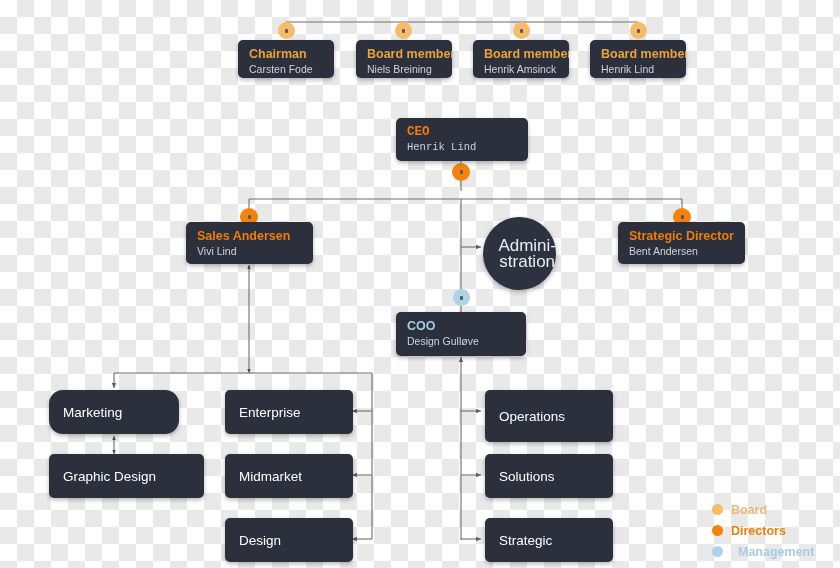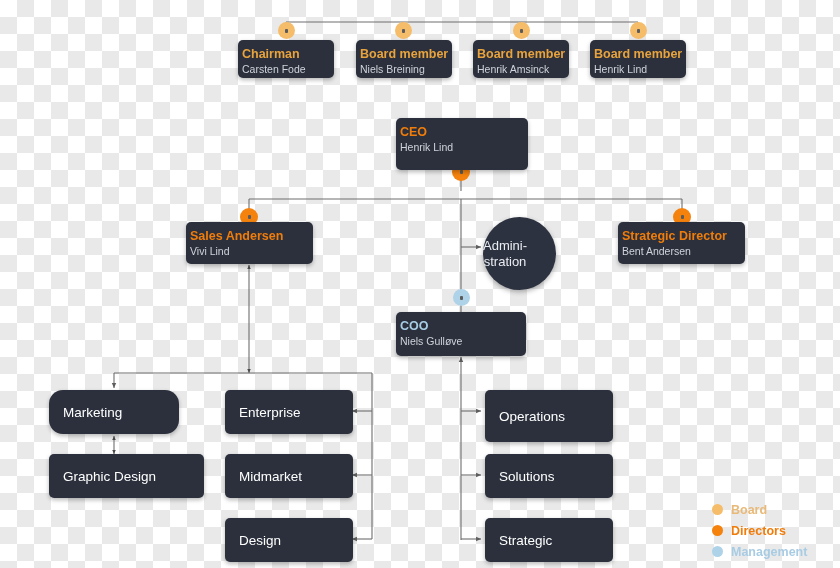--- a/index.html
+++ b/index.html
@@ -32,21 +32,21 @@
   }
 
   
   .box {
     position: absolute;
     box-sizing: border-box;
     background: #2b303c;
     border-radius: 5px;
     box-shadow: 0 2px 4px rgba(0,0,0,0.28);
     color: #e6e8ec;
-    padding: 7px 11px 8px 4px;
+    padding: 7px 11px 8px 11px;
     overflow: hidden;
   }
   .box .ttl {
     font-size: 12.5px;
     line-height: 15px;
     font-weight: bold;
     white-space: nowrap;
   }
   .box .sub {
     font-size: 10.5px;
@@ -73,23 +73,23 @@
 
   
   .circle {
     position: absolute;
     border-radius: 50%;
     background: #2d3240;
     box-shadow: 0 2px 5px rgba(0,0,0,0.3);
     color: #e9ecf1;
     display: flex;
     align-items: center;
-    justify-content: flex-start;
+    justify-content: flex-end;
     text-align: center;
-    font-size: 13px;
+    font-size: 17px;
     line-height: 16px;
     box-sizing: border-box;
   }
 
   
   .dot {
     position: absolute;
     border-radius: 50%;
     box-sizing: border-box;
     display: block;
@@ -220,21 +220,21 @@
   <div class="box" style="left:473px; top:40px; width:96px; height:38px;">
     <div class="ttl board">Board member</div>
     <div class="sub">Henrik Amsinck</div>
   </div>
 
   <div class="box" style="left:590px; top:40px; width:96px; height:38px;">
     <div class="ttl board">Board member</div>
     <div class="sub">Henrik Lind</div>
   </div>
 
-  <div class="box" style="left:396px; top:118px; width:132px; height:52px;">
+  <div class="box" style="left:396px; top:118px; width:132px; height:43px;font-family:Liberation Mono, monospace;">
     <div class="ttl dir">CEO</div>
     <div class="sub">Henrik Lind</div>
   </div>
 
   <div class="box" style="left:186px; top:222px; width:127px; height:42px;">
     <div class="ttl dir">Sales Andersen</div>
     <div class="sub">Vivi Lind</div>
   </div>
 
   <div class="box" style="left:618px; top:222px; width:127px; height:42px;">
@@ -244,21 +244,21 @@
 
   <div class="circle" style="left:483px; top:217px; width:73px; height:73px;">
     <div>
       <div>Admini-</div>
       <div>stration</div>
     </div>
   </div>
 
   <div class="box" style="left:396px; top:312px; width:130px; height:44px;">
     <div class="ttl mgmt">COO</div>
-    <div class="sub">Niels Gulløve</div>
+    <div class="sub">Design Gulløve</div>
   </div>
 
   <div class="box dept" style="left:49px; top:390px; width:130px; height:44px;border-radius:14px;">
     <div class="ttl">Marketing</div>
   </div>
 
   <div class="box dept" style="left:49px; top:454px; width:155px; height:44px;">
     <div class="ttl">Graphic Design</div>
   </div>
 
@@ -290,17 +290,17 @@
     <div class="legend-row">
       <span class="legend-swatch" style="background:#f5bd6a;"></span>
       <span class="legend-label" style="color:#e8b978;">Board</span>
     </div>
     <div class="legend-row">
       <span class="legend-swatch" style="background:#f4820d;"></span>
       <span class="legend-label" style="color:#f07d0b;">Directors</span>
     </div>
     <div class="legend-row">
       <span class="legend-swatch" style="background:#aed2e8;"></span>
-      <span class="legend-label" style="color:#a8cce4;">Management</span>
+      <span class="legend-label" style="color:#a8cce4;margin-left:7px;">Management</span>
     </div>
   </div>
 
 </div>
 
 </body></html>

